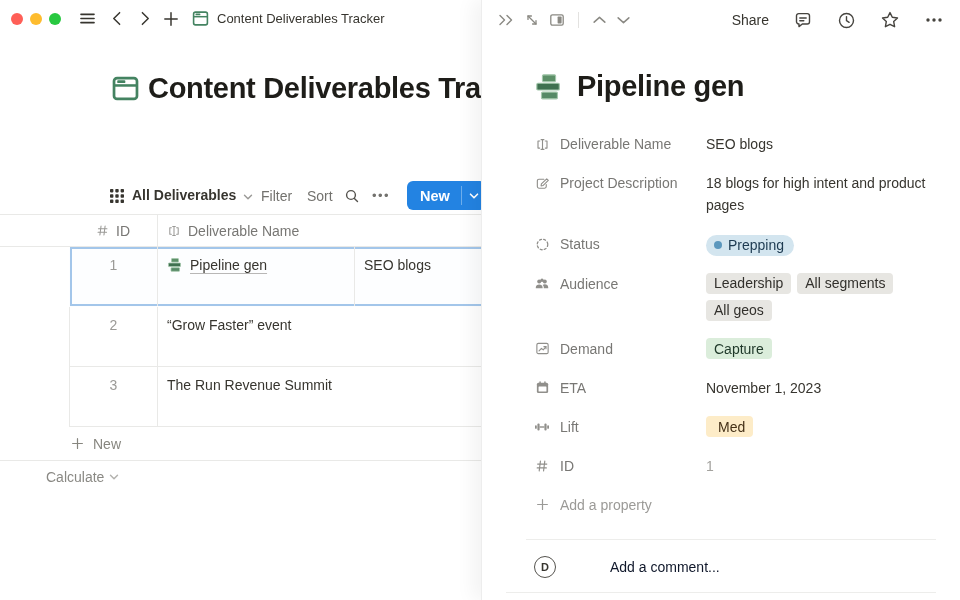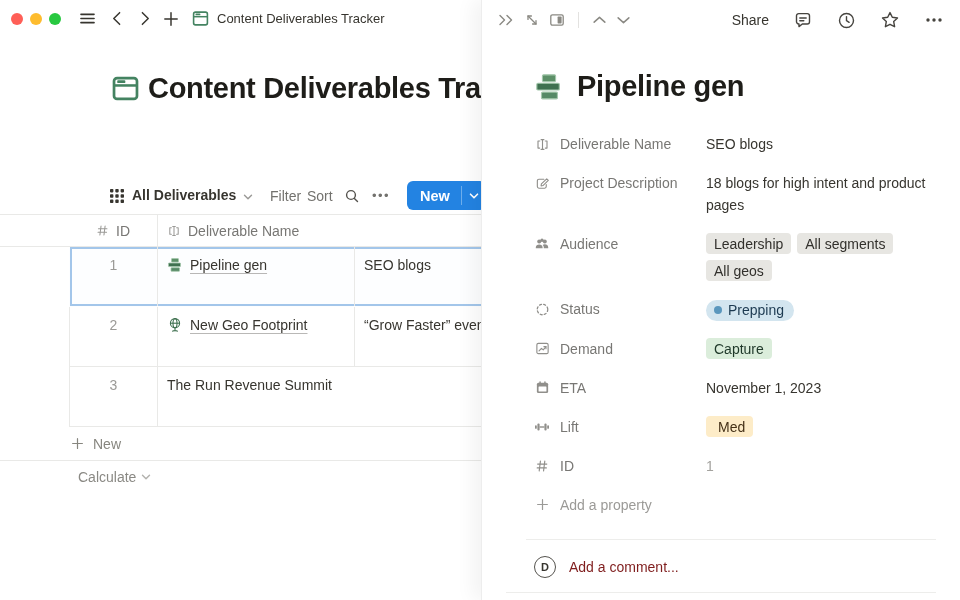--- a/index.html
+++ b/index.html
@@ -28,21 +28,21 @@
   
   .pagehead { position:absolute; left:112px; top:72px; display:flex; align-items:center; gap:9px; white-space:nowrap; }
   .pagehead h1 { margin:0; font-size:29px; font-weight:700; color:#1e1d19; letter-spacing:-0.3px; }
 
   
   .toolbar { position:absolute; top:181px; left:0; width:780px; height:29px; }
   .toolbar > * { position:absolute; }
   .tb-grid { left:110px; top:8px; color:#37352f; }
   .tb-view { left:132px; top:6px; font-weight:700; font-size:14px; color:#37352f; }
   .tb-view-caret { left:243px; top:12px; color:#9b9a97; }
-  .tb-filter { left:270px; top:7px; color:#73726e; }
+  .tb-filter { left:261px; top:7px; color:#73726e; }
   .tb-sort { left:307px; top:7px; color:#73726e; }
   .tb-search { left:344px; top:7px; color:#55534e; }
   .tb-more { left:372px; top:7px; color:#73726e; letter-spacing:1.5px; font-size:13px; }
   .btn-new { left:407px; top:0; height:29px; background:#2383e2; border-radius:6px; display:flex; align-items:stretch; color:#fff; overflow:hidden; }
   .btn-new-label { display:flex; align-items:center; padding:0 11px 0 13px; font-weight:600; font-size:14.5px; }
   .btn-new-sep { width:1px; background:rgba(255,255,255,0.35); margin:5px 0; }
   .btn-new-caret { display:flex; align-items:center; padding:0 7px; }
 
   
   .t-head { position:absolute; top:214px; left:0; width:960px; height:33px;
@@ -57,21 +57,21 @@
   .t-rows { position:absolute; top:247px; left:0; width:960px; }
   .t-row { display:flex; height:60px; border-bottom:1px solid #e9e9e7; border-left:1px solid #e9e9e7; margin-left:69px; width:831px; position:relative; background:#fff; }
   .t-row.selected { box-shadow:inset 0 0 0 2px #a3c6ea; border-left-color:transparent; border-bottom-color:transparent; background:#fdfeff; }
   .cell-id { width:88px; border-right:1px solid #e9e9e7; display:flex; justify-content:center; padding-top:10px; color:#9b9a97; }
   .t-row.selected .cell-id { border-right-color:#e9e9e7; }
   .cell-init { width:197px; border-right:1px solid #e9e9e7; padding:10px 8px 0 9px; display:flex; gap:7px; align-items:flex-start; }
   .cell-del { flex:1; padding:10px 9px 0; color:#37352f; white-space:nowrap; overflow:hidden; }
   .init-link { font-weight:500; color:#37352f; text-decoration:underline; text-decoration-color:rgba(55,53,47,0.35); text-underline-offset:3px; white-space:nowrap; cursor:pointer; }
 
   .t-newrow { position:absolute; top:427px; left:0; width:960px; height:34px; border-bottom:1px solid #e9e9e7; display:flex; align-items:center; gap:8px; padding-left:70px; color:#87867f; }
-  .t-calc { position:absolute; top:461px; left:0; height:32px; display:flex; align-items:center; gap:5px; padding-left:78px; color:#8a8984; }
+  .t-calc { position:absolute; top:461px; left:0; height:32px; display:flex; align-items:center; gap:5px; padding-left:46px; color:#8a8984; }
 
   
   .panel { position:absolute; top:0; left:481px; width:479px; height:600px; background:#fff;
     border-left:1px solid rgba(0,0,0,0.07); box-shadow:-8px 0 18px rgba(0,0,0,0.05); }
   .p-top { height:40px; display:flex; align-items:center; padding:0 16px 0 15px; }
   .p-top-left { display:flex; align-items:center; gap:9px; color:#8a8983; }
   .p-vdiv { width:1px; height:16px; background:#e3e2e0; margin:0 4px; }
   .p-top-right { margin-left:auto; display:flex; align-items:center; gap:24px; color:#46443f; }
   .p-share { font-size:14px; color:#37352f; }
 
@@ -90,21 +90,21 @@
   .dot { width:8px; height:8px; border-radius:50%; background:#5b97bd; }
   .pill-gray { background:#e7e6e2; color:#32302c; }
   .pill-green { background:#dbeddb; color:#1f3829; }
   .pill-yellow { background:#fdecc8; color:#453117;padding-left:12px; }
 
   .addprop { color:#9b9a97;text-align:center; }
   .addprop .prop-icon { color:#9b9a97; }
   .p-div { height:1px; background:#ededeb; margin:17px 24px 0 44px; }
   .comment { margin:12px 24px 0 24px; padding:4px 0 14px 28px; border-bottom:1px solid #ededeb; display:flex; align-items:center; gap:13px; }
   .avatar { width:22px; height:22px; border-radius:50%; border:1px solid #55534e; display:flex; align-items:center; justify-content:center; font-size:11px; font-weight:600; color:#37352f; }
-  .comment-ph { color:#7f1d1d; }
+  .comment-ph { color:#0f172a;margin-left:41px; }
 </style>
 </head>
 <body>
 
 <div>
 
   <div class="titlebar">
     <div class="lights">
       <span class="light l-red"></span>
       <span class="light l-yellow"></span>
@@ -222,31 +222,20 @@
               <rect x="4" y="10.7" width="8.5" height="3.6" rx="0.6" fill="#568a66" stroke="#a3c7ab" stroke-width="0.8"></rect>
             </svg>
         </span>
         <span class="init-link">Pipeline gen</span>
       </div>
       <div class="cell-del">SEO blogs</div>
     </div>
 
     <div class="t-row">
       <div class="cell-id">2</div>
-      <div class="cell-init">
-        <span>
-          <svg width="16" height="16" viewBox="0 0 16 16" fill="none" stroke="#3f7150" stroke-width="1.1">
-              <circle cx="8" cy="6.2" r="4.6"></circle>
-              <ellipse cx="8" cy="6.2" rx="2" ry="4.6"></ellipse>
-              <path d="M3.4 6.2h9.2"></path>
-              <path d="M8 10.8v2.4M5.6 14.2c.7-.8 4.1-.8 4.8 0" stroke-linecap="round"></path>
-            </svg>
-        </span>
-        <span class="init-link">New Geo Footprint</span>
-      </div>
       <div class="cell-del">“Grow Faster” event</div>
     </div>
 
     <div class="t-row">
       <div class="cell-id">3</div>
       <div class="cell-del">The Run Revenue Summit</div>
     </div>
   </div>
 
   <div class="t-newrow">
@@ -364,51 +353,51 @@
             </svg>
         </span>
         <span>Project Description</span>
       </div>
       <div class="prop-value">18 blogs for high intent and product pages</div>
     </div>
 
     <div class="prop">
       <div class="prop-label">
         <span class="prop-icon">
+          <svg width="15" height="15" viewBox="0 0 16 16" fill="none" stroke="currentColor" stroke-width="1.4" stroke-linecap="round">
+              <circle cx="8" cy="8" r="5.6" stroke-dasharray="2.1 2.4"></circle>
+            </svg>
+        </span>
+        <span>Status</span>
+      </div>
+      <div class="prop-value">
+        <span class="pill pill-status">
+          <span class="dot"></span>
+          <span>Prepping</span>
+        </span>
+      </div>
+    </div>
+
+    <div class="prop">
+      <div class="prop-label">
+        <span class="prop-icon">
           <svg width="16" height="16" viewBox="0 0 16 16" fill="currentColor">
               <circle cx="5.2" cy="5.6" r="2"></circle>
               <circle cx="10.8" cy="5.6" r="2"></circle>
               <circle cx="8" cy="4.2" r="1.7"></circle>
               <path d="M1.8 11.6c0-1.8 1.5-3 3.4-3s3.4 1.2 3.4 3v.6H1.8v-.6ZM9.8 12.2v-.6c0-1.1-.4-2-1.2-2.6.6-.5 1.4-.8 2.2-.8 1.9 0 3.4 1.2 3.4 3v1H9.8Z"></path>
             </svg>
         </span>
         <span>Audience</span>
       </div>
       <div class="prop-value">
         <span class="pills">
           <span class="pill pill-gray">Leadership</span>
           <span class="pill pill-gray">All segments</span>
           <span class="pill pill-gray">All geos</span>
-        </span>
-      </div>
-    </div>
-
-    <div class="prop">
-      <div class="prop-label">
-        <span class="prop-icon">
-          <svg width="15" height="15" viewBox="0 0 16 16" fill="none" stroke="currentColor" stroke-width="1.4" stroke-linecap="round">
-              <circle cx="8" cy="8" r="5.6" stroke-dasharray="2.1 2.4"></circle>
-            </svg>
-        </span>
-        <span>Status</span>
-      </div>
-      <div class="prop-value">
-        <span class="pill pill-status">
-          <span class="dot"></span>
-          <span>Prepping</span>
         </span>
       </div>
     </div>
 
     <div class="prop">
       <div class="prop-label">
         <span class="prop-icon">
           <svg width="15" height="15" viewBox="0 0 16 16" fill="none" stroke="currentColor" stroke-width="1.2" stroke-linecap="round" stroke-linejoin="round">
               <rect x="2" y="2.5" width="12" height="11" rx="1.6"></rect>
               <path d="m4.3 10.6 2.6-2.8 1.9 1.6 2.9-3.4"></path>

